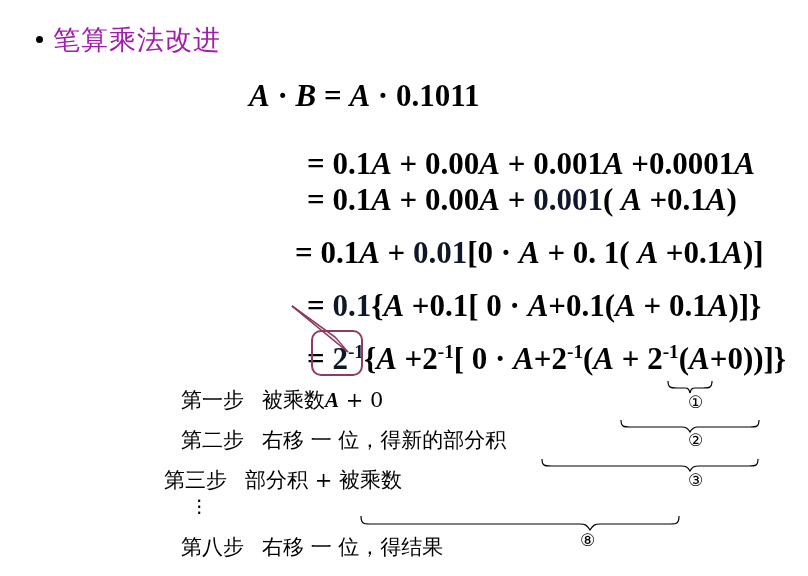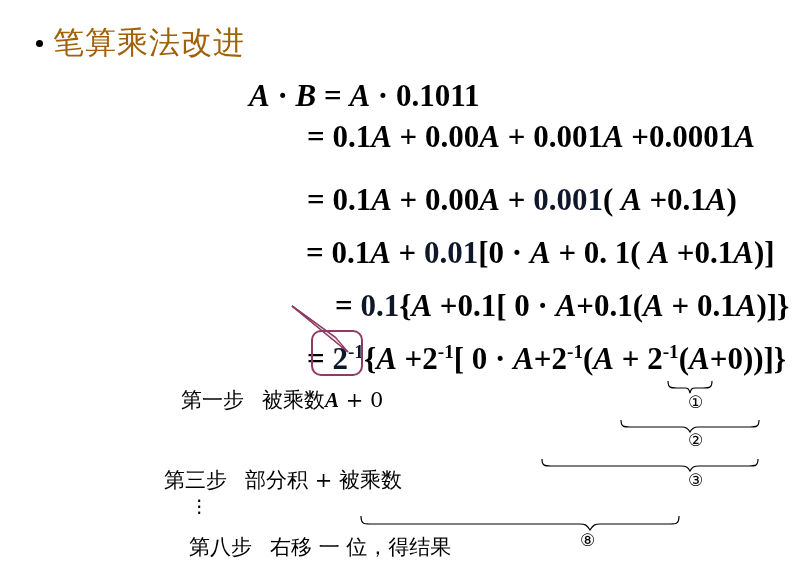--- a/index.html
+++ b/index.html
@@ -33,43 +33,43 @@
     width: 7px;
     height: 7px;
     border-radius: 50%;
     background: #000;
     margin-right: 10px;
     position: relative;
     top: -6px;
   }
   .title-text {
     font-family: Liberation Mono, monospace;
-    font-size: 31px;
+    font-size: 27px;
     letter-spacing: 1px;
-    color: #a16207;
+    color: #a21caf;
   }
 
   
   .eq {
     position: absolute;
     font-family: "Liberation Serif", serif;
     font-weight: bold;
     font-size: 31px;
     white-space: nowrap;
     color: #000;
   }
   .eq .it { font-style: italic; }
   .accent { color: #0f172a; }
   .sup { font-size: 0.62em; vertical-align: super; font-style: normal; }
 
   #eq1 { left: 249px; top: 78px; }
-  #eq2 { left: 307px; top: 119px; }
+  #eq2 { left: 307px; top: 146px; }
   #eq3 { left: 307px; top: 182px; }
-  #eq4 { left: 306px; top: 235px; }
-  #eq5 { left: 307px; top: 288px; margin-left: 28px; }
+  #eq4 { left: 295px; top: 235px; }
+  #eq5 { left: 307px; top: 288px; }
   #eq6 { left: 307px; top: 341px; }
 
   
   .annot {
     position: absolute;
     left: 177px;
     top: 287px;
     font-family: "DejaVu Serif", serif;
     font-size: 19px;
     color: #8e3a62;
@@ -102,21 +102,21 @@
     white-space: nowrap;
     color: #000;
     text-align: center;
   }
   .step .num { font-family: "Liberation Serif", serif; font-style: italic; font-weight: bold; }
   .step .gap { display: inline-block; width: 18px; }
 
   #step1 { left: 181px; top: 386px; }
   #step2 { left: 181px; top: 426px; }
   #step3 { left: 164px; top: 466px; }
-  #step8 { left: 189px; top: 533px; }
+  #step8 { left: 181px; top: 533px; }
 
   .vdots {
     position: absolute;
     left: 196px;
     top: 498px;
     font-size: 20px;
     line-height: 6px;
     color: #000;
     font-family: "DejaVu Sans", sans-serif;
   }
@@ -179,20 +179,23 @@
   <svg class="annot-line" viewBox="0 0 62 54">
     <path d="M2,4 L46,36" stroke="#8e3a62" stroke-width="1.6" fill="none"></path>
     <path d="M2,4 L58,50" stroke="#8e3a62" stroke-width="1.6" fill="none"></path>
     <path d="M2,4 L46,36 L58,50 Z" fill="#f0e6ec" stroke="#8e3a62" stroke-width="1.2"></path>
   </svg>
   <div class="box2inv"></div>
 
   <div class="step" id="step1">
     <span>第一步</span><span class="gap"></span>被乘数<span class="num">A</span> + 0
   </div>
+  <div class="step" id="step2">
+    <span>第二步</span><span class="gap"></span><span>右移 一 位，得新的部分积</span>
+  </div>
   <div class="step" id="step3">
     <span>第三步</span><span class="gap"></span><span>部分积 + 被乘数</span>
   </div>
   <div class="vdots">
     <div>·</div>
       <div>·</div>
       <div>·</div>
   </div>
   <div class="step" id="step8">
     <span>第八步</span><span class="gap"></span><span>右移 一 位，得结果</span>

